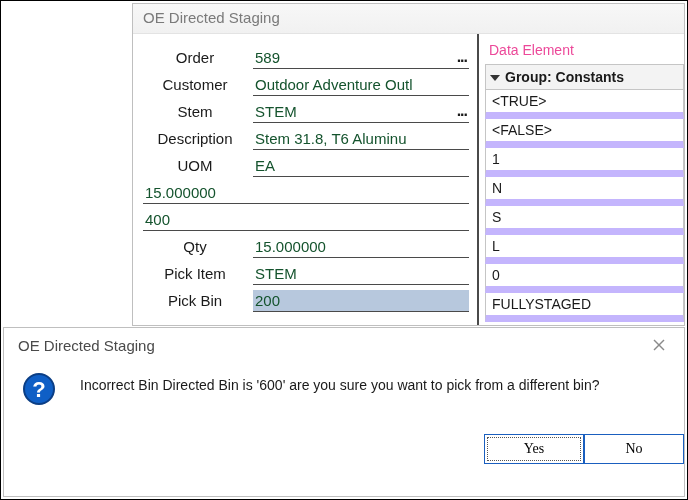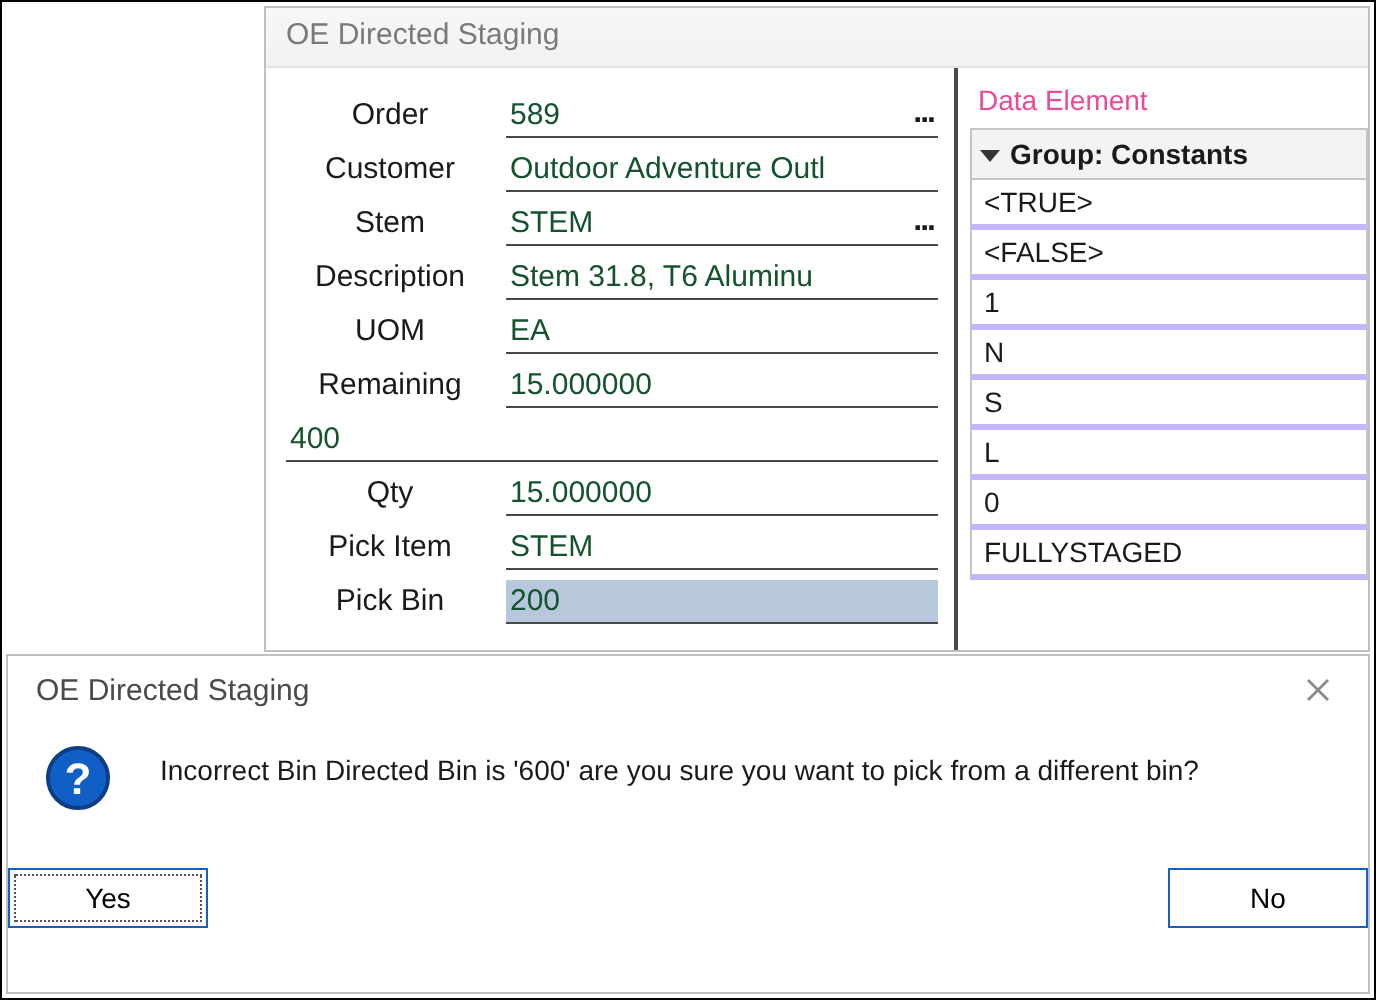--- a/index.html
+++ b/index.html
@@ -113,21 +113,21 @@
     border-left: 5px solid transparent;
     border-right: 5px solid transparent;
     border-top: 6px solid #333;
     margin-right: 5px;
     vertical-align: 1px;
   }
   .side-list { }
   .side-item {
     border-left: 1px solid #c5c5c5;
     border-right: 1px solid #c5c5c5;
-    border-bottom: 3px solid #c4b5fd;
+    border-bottom: 7px solid #c4b5fd;
     padding: 3px 6px;
     font-size: 14px;
     white-space: nowrap;
     overflow: hidden;
   }
 
   
   .dialog {
     position: absolute;
     left: 2px;
@@ -163,23 +163,23 @@
     margin-top: 4px;
   }
   .dlg-msg {
     font-size: 14px;
     color: #1a1a1a;
     line-height: 1.3;
     padding-top: 8px;
   }
   .dlg-buttons {
     display: flex;
-    justify-content: space-between;
-    gap: 18px;
+    justify-content: flex-end;
     margin-top: 28px;
+    font-family: Liberation Serif, serif;
   }
   .dlg-btn {
     width: 100px;
     height: 30px;
     border: 1px solid #1a5fbf;
     background: #fff;
     font: inherit;
     font-size: 14px;
     cursor: pointer;
   }
@@ -221,21 +221,20 @@
             <input class="field-input" value="Stem 31.8, T6 Aluminu" style="">
           </div>
         </div>
         <div class="field-row">
           <div class="field-label">UOM</div>
           <div class="field-input-wrap">
             <input class="field-input" value="EA" style="">
           </div>
         </div>
         <div class="field-row">
-          <div class="field-label">Remaining</div>
           <div class="field-input-wrap">
             <input class="field-input" value="15.000000" style="">
           </div>
         </div>
         <div class="field-row">
           <div class="field-input-wrap">
             <input class="field-input" value="400" style="">
           </div>
         </div>
         <div class="field-row">

